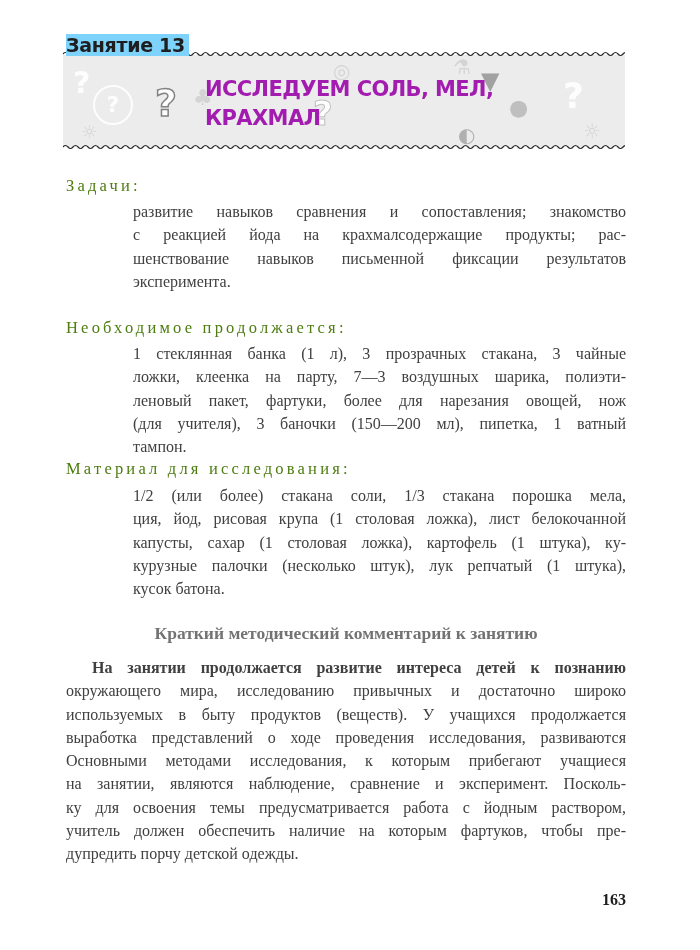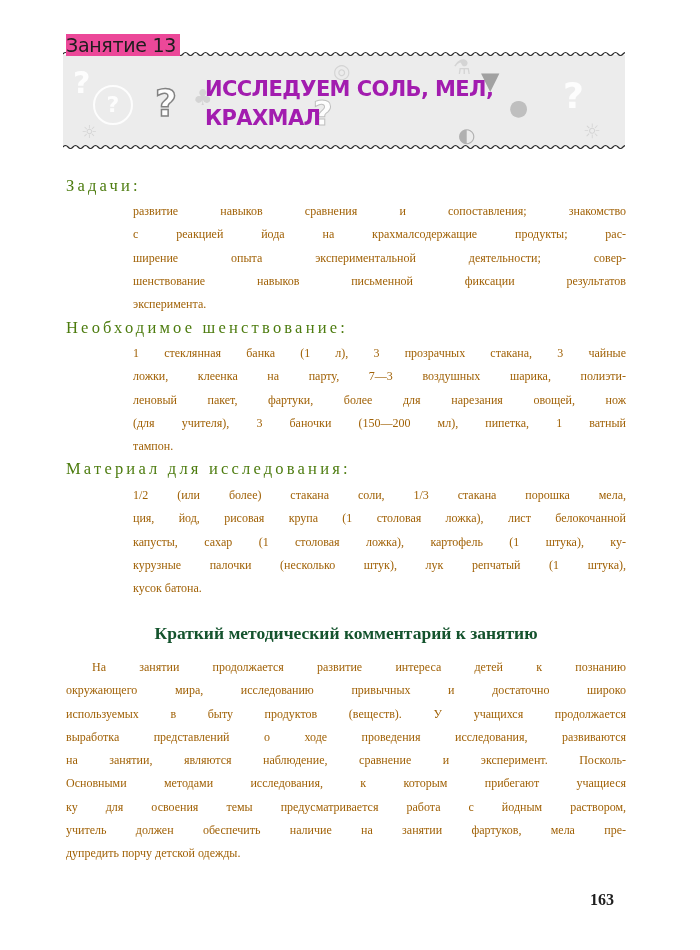--- a/index.html
+++ b/index.html
@@ -1,60 +1,60 @@
 <!DOCTYPE html>
 <html><head>
   <meta charset="utf-8">
   <style>
     html, body { margin: 0; padding: 0; background: #ffffff; }
     body { width: 700px; height: 950px; position: relative; overflow: hidden; color: #2a2a2a; }
     .page { position: absolute; left: 0; top: 0; width: 700px; height: 950px; }
 
     .lesson-label {
       position: absolute; left: 66px; top: 34px;
-      font-family: "DejaVu Sans", sans-serif; font-weight: normal; font-size: 19px;
-      color: #1e1e1e; letter-spacing: -0.3px; background: #ec4899; padding-right: 4px; z-index: 3;
+      font-family: "DejaVu Sans", sans-serif; font-weight: bold; font-size: 19px;
+      color: #1e1e1e; letter-spacing: -0.3px; background: #7dd3fc; padding-right: 4px; z-index: 3;
     }
     .banner {
       position: absolute; left: 63px; top: 55px; width: 562px; height: 92px;
       background: #ececec; overflow: hidden;
     }
     .wave { position: absolute; left: 63px; width: 562px; height: 8px; z-index: 2; }
     .wave-top { top: 50px; }
     .wave-bottom { top: 143px; }
     .deco { position: absolute; font-family: "DejaVu Sans", sans-serif; font-weight: bold; color: #ffffff; opacity: 0.9; }
     .deco.grey { color: #d2d2d2; }
     .banner-title {
       position: absolute; left: 205px; top: 75px; z-index: 3;
       font-family: "DejaVu Sans", sans-serif; font-weight: bold; font-size: 21px; line-height: 29px;
       color: #a21caf; letter-spacing: -0.6px;
     }
 
-    .body-text { font-family: "Liberation Serif", "DejaVu Serif", serif; font-size: 12px; line-height: 23.3px; color: #a16207; }
+    .body-text { font-family: "Liberation Serif", "DejaVu Serif", serif; font-size: 16px; line-height: 23.3px; color: #404040; }
     .section-label {
       position: absolute; left: 66px;
       font-family: "Liberation Serif", "DejaVu Serif", serif; font-size: 16.5px; letter-spacing: 3.2px; color: #4d7c0f;
     }
     .section-body {
       position: absolute; left: 133px; width: 493px; text-align: justify;
     }
     .section-body .ln { display: block; text-align: justify; text-align-last: justify; white-space: nowrap; }
     .section-body .ln.last { text-align-last: left; }
 
     .commentary-heading {
       position: absolute; left: 66px; width: 560px; top: 623px; text-align: center;
-      font-family: "Liberation Serif", "DejaVu Serif", serif; font-weight: bold; font-size: 17.5px; color: #14532d;
+      font-family: "Liberation Serif", "DejaVu Serif", serif; font-weight: bold; font-size: 17.5px; color: #737373;
     }
     .commentary { position: absolute; left: 66px; width: 560px; top: 656px; }
     .commentary .ln { display: block; text-align-last: justify; white-space: nowrap; }
-    .commentary .ln.first { text-indent: 26px; }
+    .commentary .ln.first { text-indent: 26px; font-weight: bold; }
     .commentary .ln.last { text-align-last: left; }
 
     .page-number {
-      position: absolute; left: 590px; top: 891px; width: 36px; text-align: left;
+      position: absolute; left: 590px; top: 891px; width: 36px; text-align: right;
       font-family: "Liberation Serif", "DejaVu Serif", serif; font-weight: bold; font-size: 16px; color: #1e1e1e;
     }
   </style>
 </head>
 <body>
 
 <div class="page">
 
   <div class="banner">
     <span class="deco" style="left:10px;top:10px;font-size:30px;">?</span>
@@ -83,26 +83,25 @@
 
   <div class="banner-title">
     <div>ИССЛЕДУЕМ СОЛЬ, МЕЛ,</div>
     <div>КРАХМАЛ</div>
   </div>
 
   <div class="section-label" style="top:176px;">Задачи:</div>
   <div class="section-body body-text" style="top:200px;">
     <span class="ln">развитие навыков сравнения и сопоставления; знакомство</span>
     <span class="ln">с реакцией йода на крахмалсодержащие продукты; рас-</span>
-    <span class="ln">ширение опыта экспериментальной деятельности; совер-</span>
     <span class="ln">шенствование навыков письменной фиксации результатов</span>
     <span class="ln last">эксперимента.</span>
   </div>
 
-  <div class="section-label" style="top:318px;">Необходимое шенствование:</div>
+  <div class="section-label" style="top:318px;">Необходимое продолжается:</div>
   <div class="section-body body-text" style="top:342px;">
     <span class="ln">1 стеклянная банка (1 л), 3 прозрачных стакана, 3 чайные</span>
     <span class="ln">ложки, клеенка на парту, 7—3 воздушных шарика, полиэти-</span>
     <span class="ln">леновый пакет, фартуки, более для нарезания овощей, нож</span>
     <span class="ln">(для учителя), 3 баночки (150—200 мл), пипетка, 1 ватный</span>
     <span class="ln last">тампон.</span>
   </div>
 
   <div class="section-label" style="top:459px;">Материал для исследования:</div>
   <div class="section-body body-text" style="top:484px;">
@@ -112,21 +111,21 @@
     <span class="ln">курузные палочки (несколько штук), лук репчатый (1 штука),</span>
     <span class="ln last">кусок батона.</span>
   </div>
 
   <div class="commentary-heading">Краткий методический комментарий к занятию</div>
   <div class="commentary body-text">
     <span class="ln first">На занятии продолжается развитие интереса детей к познанию</span>
     <span class="ln">окружающего мира, исследованию привычных и достаточно широко</span>
     <span class="ln">используемых в быту продуктов (веществ). У учащихся продолжается</span>
     <span class="ln">выработка представлений о ходе проведения исследования, развиваются</span>
+    <span class="ln">Основными методами исследования, к которым прибегают учащиеся</span>
     <span class="ln">на занятии, являются наблюдение, сравнение и эксперимент. Посколь-</span>
-    <span class="ln">Основными методами исследования, к которым прибегают учащиеся</span>
     <span class="ln">ку для освоения темы предусматривается работа с йодным раствором,</span>
-    <span class="ln">учитель должен обеспечить наличие на занятии фартуков, мела пре-</span>
+    <span class="ln">учитель должен обеспечить наличие на которым фартуков, чтобы пре-</span>
     <span class="ln last">дупредить порчу детской одежды.</span>
   </div>
 
   <div class="page-number">163</div>
 </div>
 
 </body></html>

